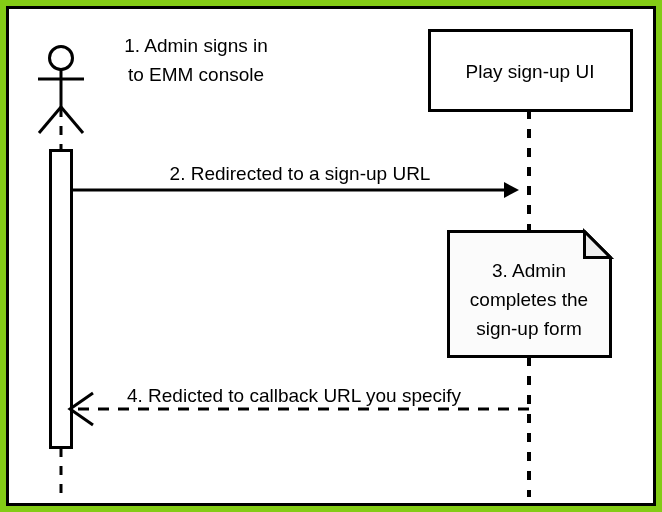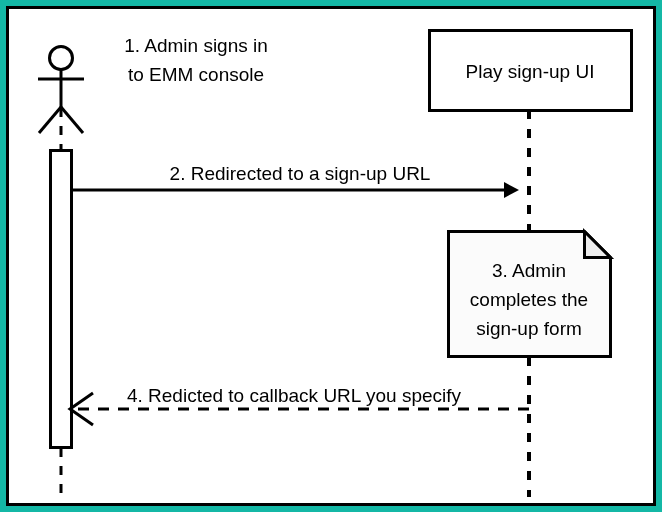--- a/index.html
+++ b/index.html
@@ -7,21 +7,21 @@
     padding: 0;
     background: #ffffff;
   }
   body {
     font-family: "Liberation Sans", sans-serif;
   }
   #canvas {
     position: relative;
     width: 662px;
     height: 512px;
-    background: #14b8a6;
+    background: #84cc16;
     overflow: hidden;
   }
   #diagram-svg {
     position: absolute;
     left: 0;
     top: 0;
     width: 662px;
     height: 512px;
   }
   .dg-text {

